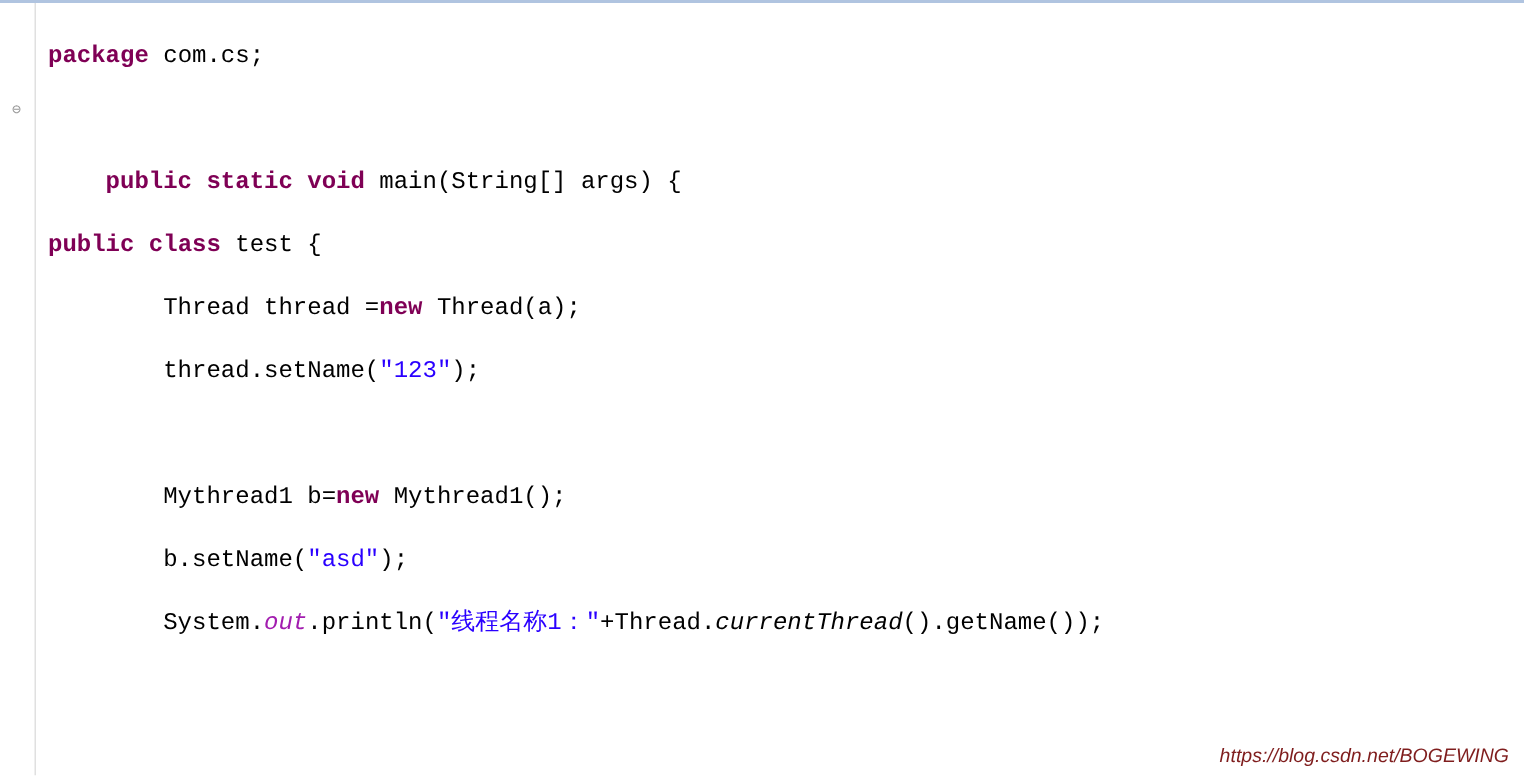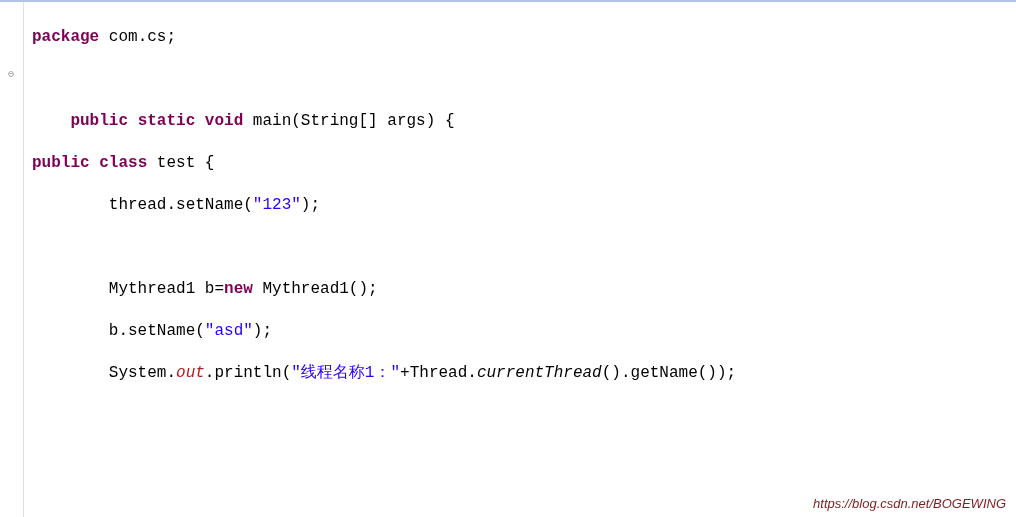--- a/index.html
+++ b/index.html
@@ -51,21 +51,21 @@
     }
     .keyword {
       color: #7f0055;
       font-weight: bold;
       text-align: right;
     }
     .string {
       color: #2a00ff;
     }
     .static-field {
-      color: #b91c1c;
+      color: #a21caf;
       font-style: italic;
     }
     .static-method {
       font-style: italic;
     }
     .plain {
       color: #000000;
       margin-top: 28px;
     }
     .watermark {
@@ -83,20 +83,21 @@
 
 <div class="editor-container">
   <div class="gutter">
     <div class="fold-indicator" style="top:68px;">⊖</div>
   </div>
   <div class="code-area">
 <span class="code-line"><span class="keyword">package</span><span class="plain"> com.cs;</span></span>
 <span class="code-line"> </span>
 <span class="code-line"><span>    </span><span class="keyword">public</span><span class="plain"> </span><span class="keyword">static</span><span class="plain"> </span><span class="keyword">void</span><span class="plain"> main(String[] args) {</span></span>
 <span class="code-line"><span class="keyword">public</span><span class="plain"> </span><span class="keyword">class</span><span class="plain"> test {</span></span>
+<span class="code-line"><span>        </span><span class="plain">Thread thread =</span><span class="keyword">new</span><span class="plain"> Thread(a);</span></span>
 <span class="code-line"><span>        </span><span class="plain">thread.setName(</span><span class="string">"123"</span><span class="plain">);</span></span>
 <span class="code-line"><span>        </span></span>
 <span class="code-line"><span>        </span><span class="plain">Mythread1 b=</span><span class="keyword">new</span><span class="plain"> Mythread1();</span></span>
 <span class="code-line"><span>        </span><span class="plain">b.setName(</span><span class="string">"asd"</span><span class="plain">);</span></span>
 <span class="code-line"><span>        </span><span class="plain">System.</span><span class="static-field">out</span><span class="plain">.println(</span><span class="string">"线程名称1："</span><span class="plain">+Thread.</span><span class="static-method">currentThread</span><span class="plain">().getName());</span></span>
 
 
 
 
 

